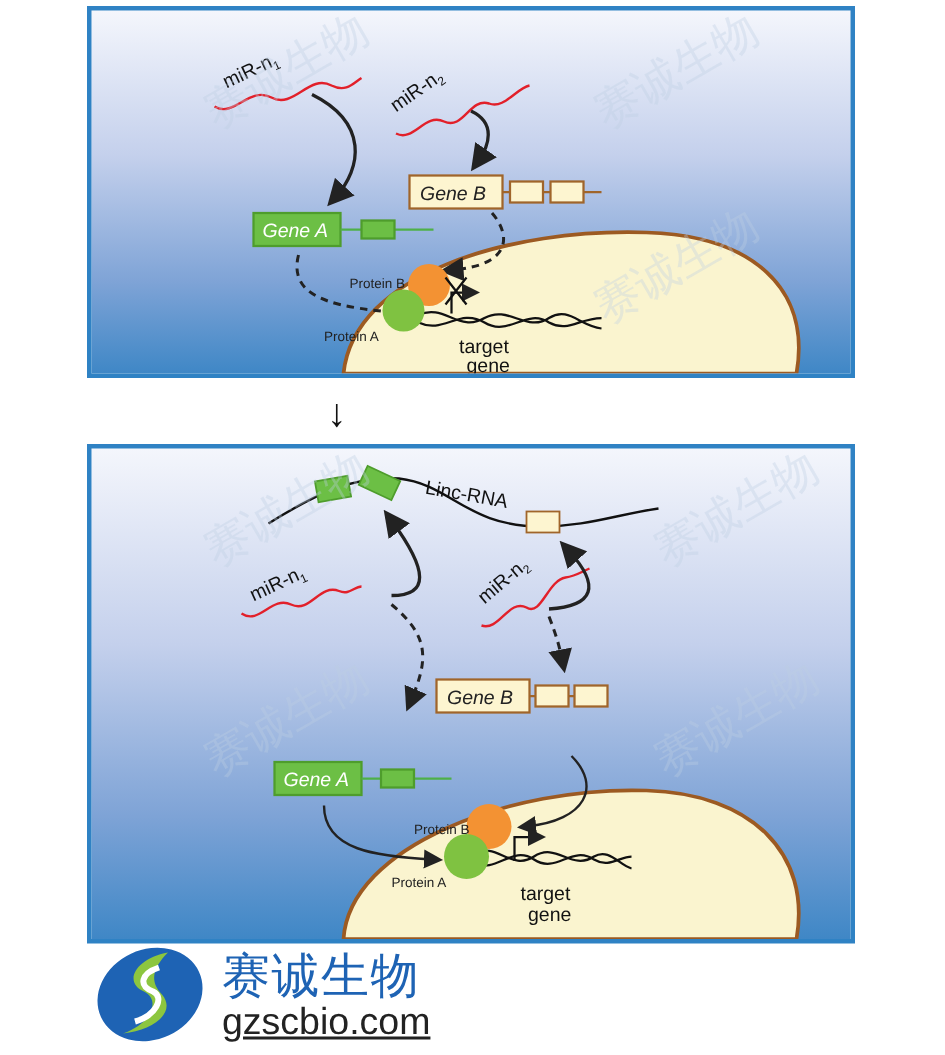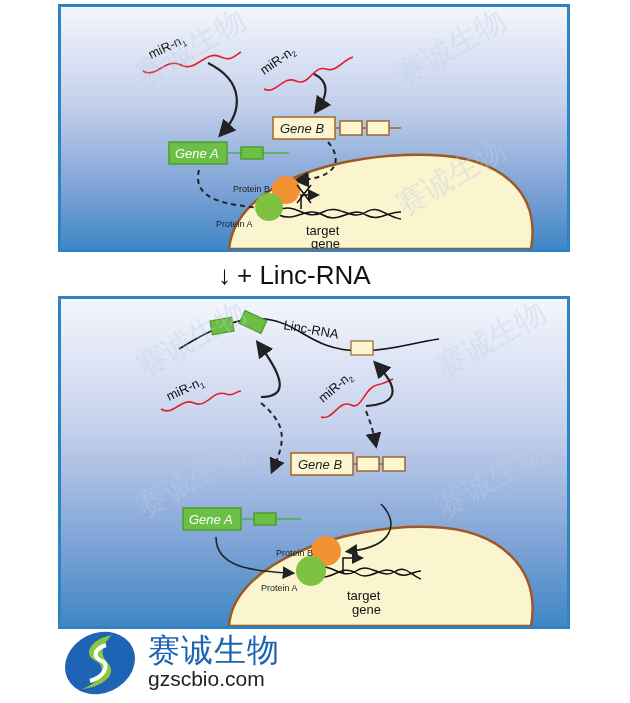--- a/index.html
+++ b/index.html
@@ -7,21 +7,21 @@
   .panel{position:absolute;left:58px;width:512px;border:3px solid #2f82c4;box-sizing:border-box;overflow:hidden;
     background:linear-gradient(to bottom,#f4f6fc 0%,#c4d0ec 40%,#7ea3d6 75%,#3f87c6 100%);}
   #panel-top{top:4px;height:248px;}
   #panel-bottom{top:296px;height:333px;}
   svg{position:absolute;left:0;top:0;}
   .lbl{font-family:"Liberation Sans",sans-serif;}
   .mid{position:absolute;left:218px;top:258px;height:34px;display:flex;align-items:center;font-size:26px;color:#111;}
   .mid .arrow{font-size:26px;margin-right:6px;}
   .logo{position:absolute;left:60px;top:625px;width:260px;height:75px;}
   .logo-cn{position:absolute;left:88px;top:4px;font-size:32px;color:#1e63b4;letter-spacing:1px;font-family:"DejaVu Sans",sans-serif;}
-  .logo-en{position:absolute;left:88px;top:42px;font-size:21px;color:#222;}
+  .logo-en{position:absolute;left:88px;top:42px;font-size:25px;color:#222;text-decoration:underline;}
   .wm{position:absolute;color:rgba(190,205,225,0.35);font-size:30px;transform:rotate(-30deg);pointer-events:none;font-family:"DejaVu Sans",sans-serif;white-space:nowrap;}
 </style>
 </head>
 <body>
 
 <div id="panel-top" class="panel">
   <svg width="506" height="242" viewBox="0 0 506 242">
     <defs>
       <marker id="ah" markerWidth="8" markerHeight="8" refX="4" refY="4" orient="auto">
         <path d="M0,0 L8,4 L0,8 Z" fill="#222"></path>
@@ -65,21 +65,20 @@
     <text class="lbl" x="245" y="228" font-size="13" fill="#111">target</text>
     <text class="lbl" x="250" y="241" font-size="13" fill="#111">gene</text>
   </svg>
   <div class="wm" style="left:70px;top:20px;">赛诚生物</div>
   <div class="wm" style="left:330px;top:20px;">赛诚生物</div>
   <div class="wm" style="left:330px;top:150px;">赛诚生物</div>
 </div>
 
 <div class="mid">
   <span class="arrow">↓</span>
-  <span>+ Linc-RNA</span>
 </div>
 
 <div id="panel-bottom" class="panel">
   <svg width="506" height="327" viewBox="0 0 506 327">
     <defs>
       <marker id="ah2" markerWidth="8" markerHeight="8" refX="4" refY="4" orient="auto">
         <path d="M0,0 L8,4 L0,8 Z" fill="#222"></path>
       </marker>
     </defs>
 

